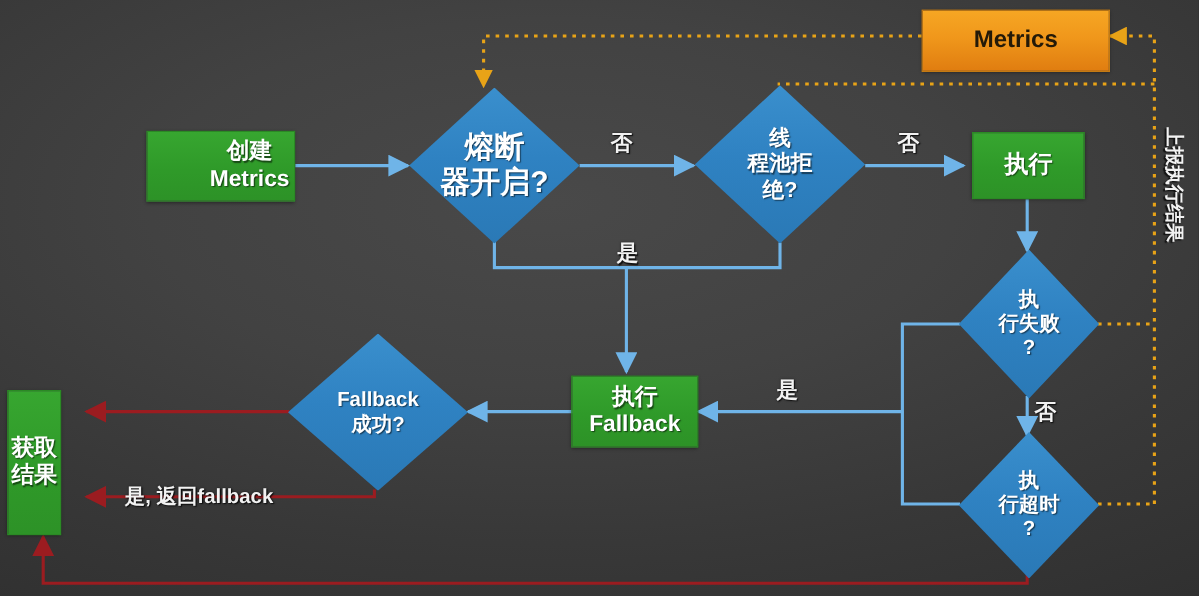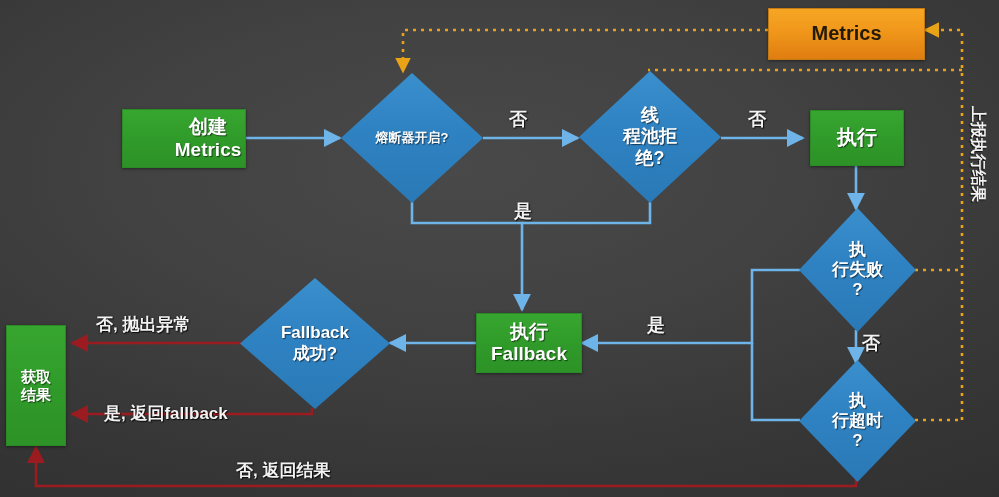--- a/index.html
+++ b/index.html
@@ -132,21 +132,21 @@
     <path d="M 962 70 L 648 70" fill="none" stroke="#e8a317" stroke-width="2.6" stroke-dasharray="3 5"></path>
   </svg>
 
   <div class="node box-green" style="left:122px;top:109px;width:124px;height:59px;font-size:19px;flex-direction:column;padding-left:48px;">
     <span>创建</span>
     <span>Metrics</span>
   </div>
 
   <div class="diamond-wrap" style="left:341px;top:73px;width:142px;height:130px;">
     <div class="diamond-shape"></div>
-    <div class="diamond-label" style="font-size:13px;flex-direction:row;">
+    <div class="diamond-label" style="font-size:25px;flex-direction:column;">
       <span>熔断</span>
       <span>器开启?</span>
     </div>
   </div>
 
   <div class="diamond-wrap" style="left:579px;top:71px;width:142px;height:132px;">
     <div class="diamond-shape"></div>
     <div class="diamond-label" style="font-size:18px;flex-direction:column;">
       <span>线</span>
       <span>程池拒</span>
@@ -186,36 +186,34 @@
   </div>
 
   <div class="diamond-wrap" style="left:240px;top:278px;width:150px;height:131px;">
     <div class="diamond-shape"></div>
     <div class="diamond-label" style="font-size:17px;flex-direction:column;">
       <span>Fallback</span>
       <span>成功?</span>
     </div>
   </div>
 
-  <div class="node box-green" style="left:6px;top:325px;width:60px;height:121px;font-size:15px;flex-direction:column;">
+  <div class="node box-green" style="left:6px;top:325px;width:45px;height:121px;font-size:19px;flex-direction:column;">
     <span>获取</span>
     <span>结果</span>
   </div>
 
   <div class="edge-label" style="left:509px;top:107px;font-size:18px;">否</div>
 
   <div class="edge-label" style="left:748px;top:107px;font-size:18px;">否</div>
 
   <div class="edge-label" style="left:514px;top:199px;font-size:18px;">是</div>
 
   <div class="edge-label" style="left:647px;top:313px;font-size:18px;">是</div>
 
   <div class="edge-label" style="left:862px;top:331px;font-size:18px;">否</div>
 
-  <div class="edge-label" style="left:96px;top:313px;font-size:17px;">否, 抛出异常</div>
 
   <div class="edge-label" style="left:104px;top:402px;font-size:17px;">是, 返回fallback</div>
 
-  <div class="edge-label" style="left:236px;top:459px;font-size:17px;">否, 返回结果</div>
 
   <div class="vert-label" style="left:988px;top:106px;font-size:16px;">上报执行结果</div>
 
 </div>
 
 </body></html>

